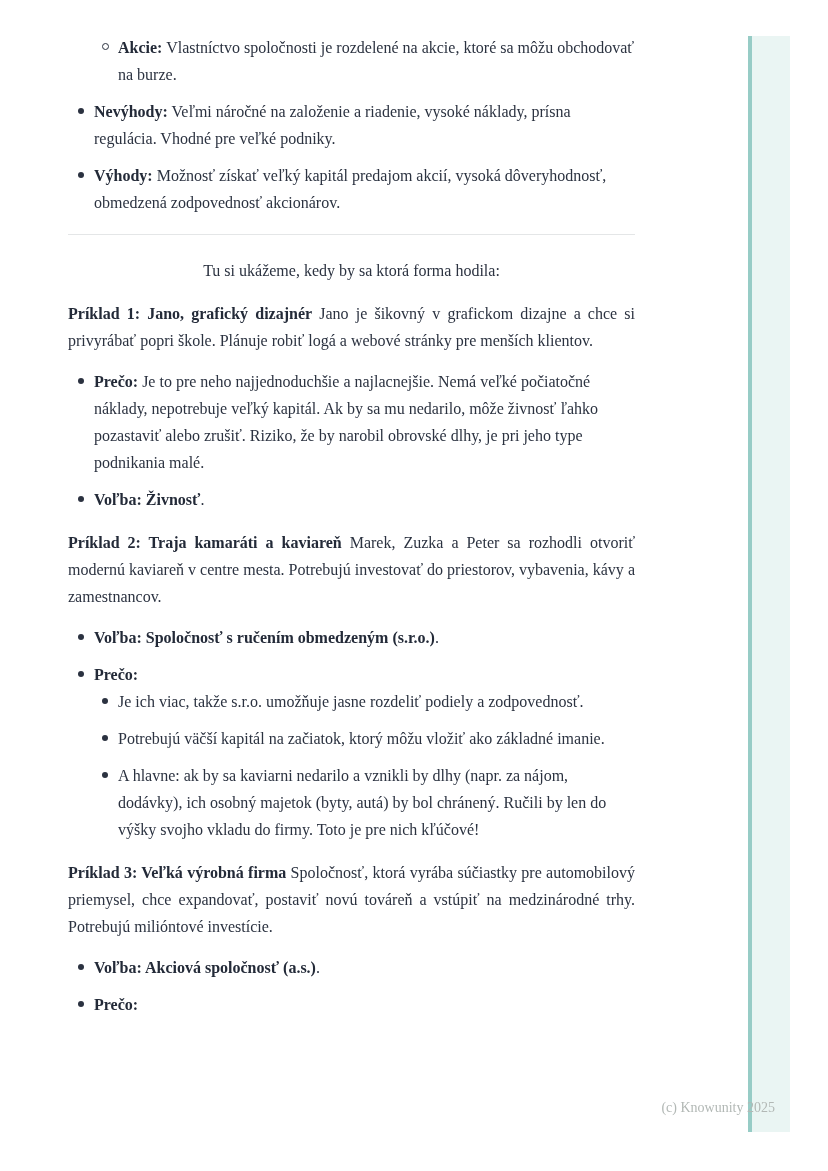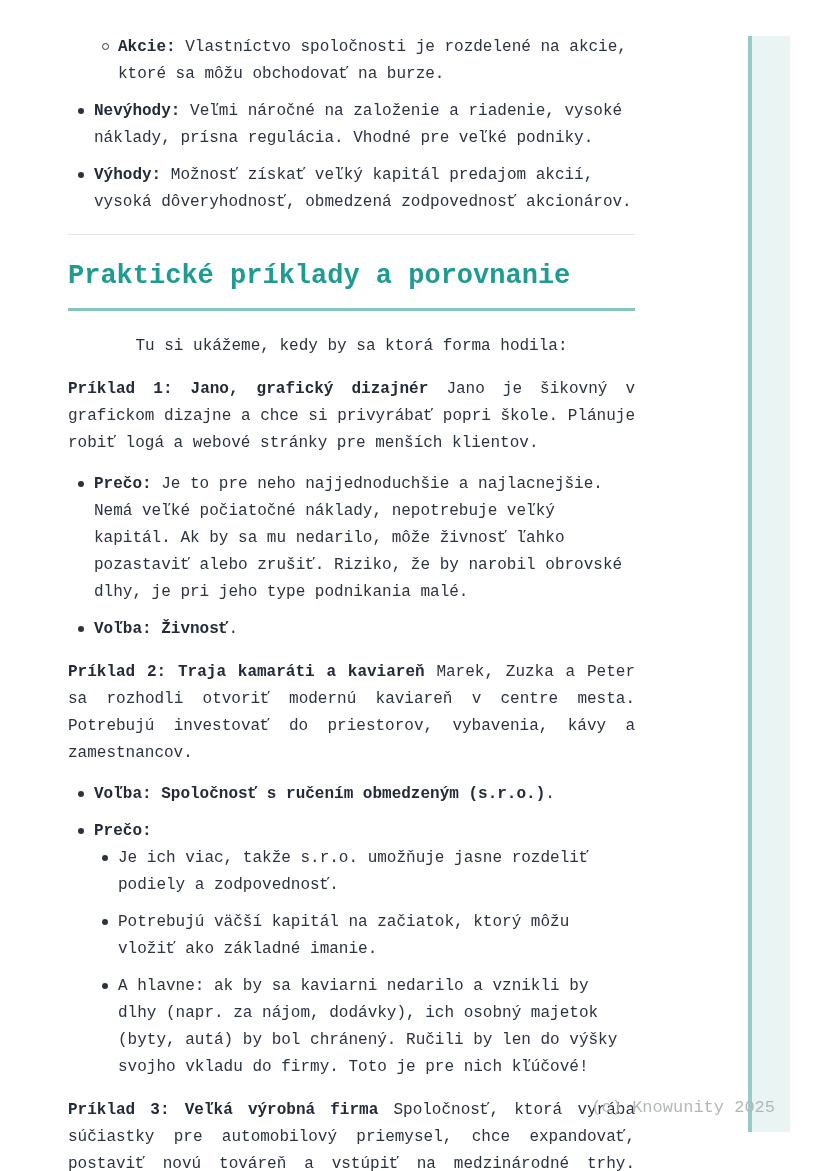--- a/index.html
+++ b/index.html
@@ -1,20 +1,20 @@
 <!DOCTYPE html>
 <html><head>
 <meta charset="utf-8">
 <style>
   html,body{margin:0;padding:0;background:#ffffff;}
   .page{
     position:relative;
     width:828px;height:1171px;
     background:#ffffff;
-    font-family:Liberation Mono, monospace;
+    font-family:Liberation Serif, serif;
     color:#2b3240;
     overflow:hidden;
   }
   .content{
     position:absolute;
     left:68px;top:0;
     width:567px;
     padding-top:34px;
     font-size:16px;
     line-height:27px;
@@ -48,21 +48,21 @@
     position:absolute;
     top:36px;right:38px;
     width:38px;height:1096px;
     background:#eaf5f3;
     border-left:4px solid #97ccc6;
   }
   
   .watermark{
     position:absolute;
     top:1100px;right:53px;
-    font-size:17px;
+    font-size:14px;
     line-height:16px;
     color:#b2b8b5;
     z-index:2;
   }
 </style>
 </head>
 <body>
 
 <div class="page">
 
@@ -86,21 +86,20 @@
 
     <div class="li">
       <span class="marker-cell">
           <span class="dot"></span>
         </span>
       <div class="li-text"><b>Výhody:</b><span> Možnosť získať veľký kapitál predajom akcií, vysoká dôveryhodnosť, obmedzená zodpovednosť akcionárov.</span></div>
     </div>
 
     <hr class="divider">
 
-    <h2 class="section-heading">Praktické príklady a porovnanie</h2>
 
     <p class="intro">Tu si ukážeme, kedy by sa ktorá forma hodila:</p>
 
     <p class="para"><b>Príklad 1: Jano, grafický dizajnér</b><span> Jano je šikovný v grafickom dizajne a chce si privyrábať popri škole. Plánuje robiť logá a webové stránky pre menších klientov.</span></p>
 
     <div class="list">
       <div class="li">
         <span class="marker-cell">
             <span class="dot"></span>
           </span>

